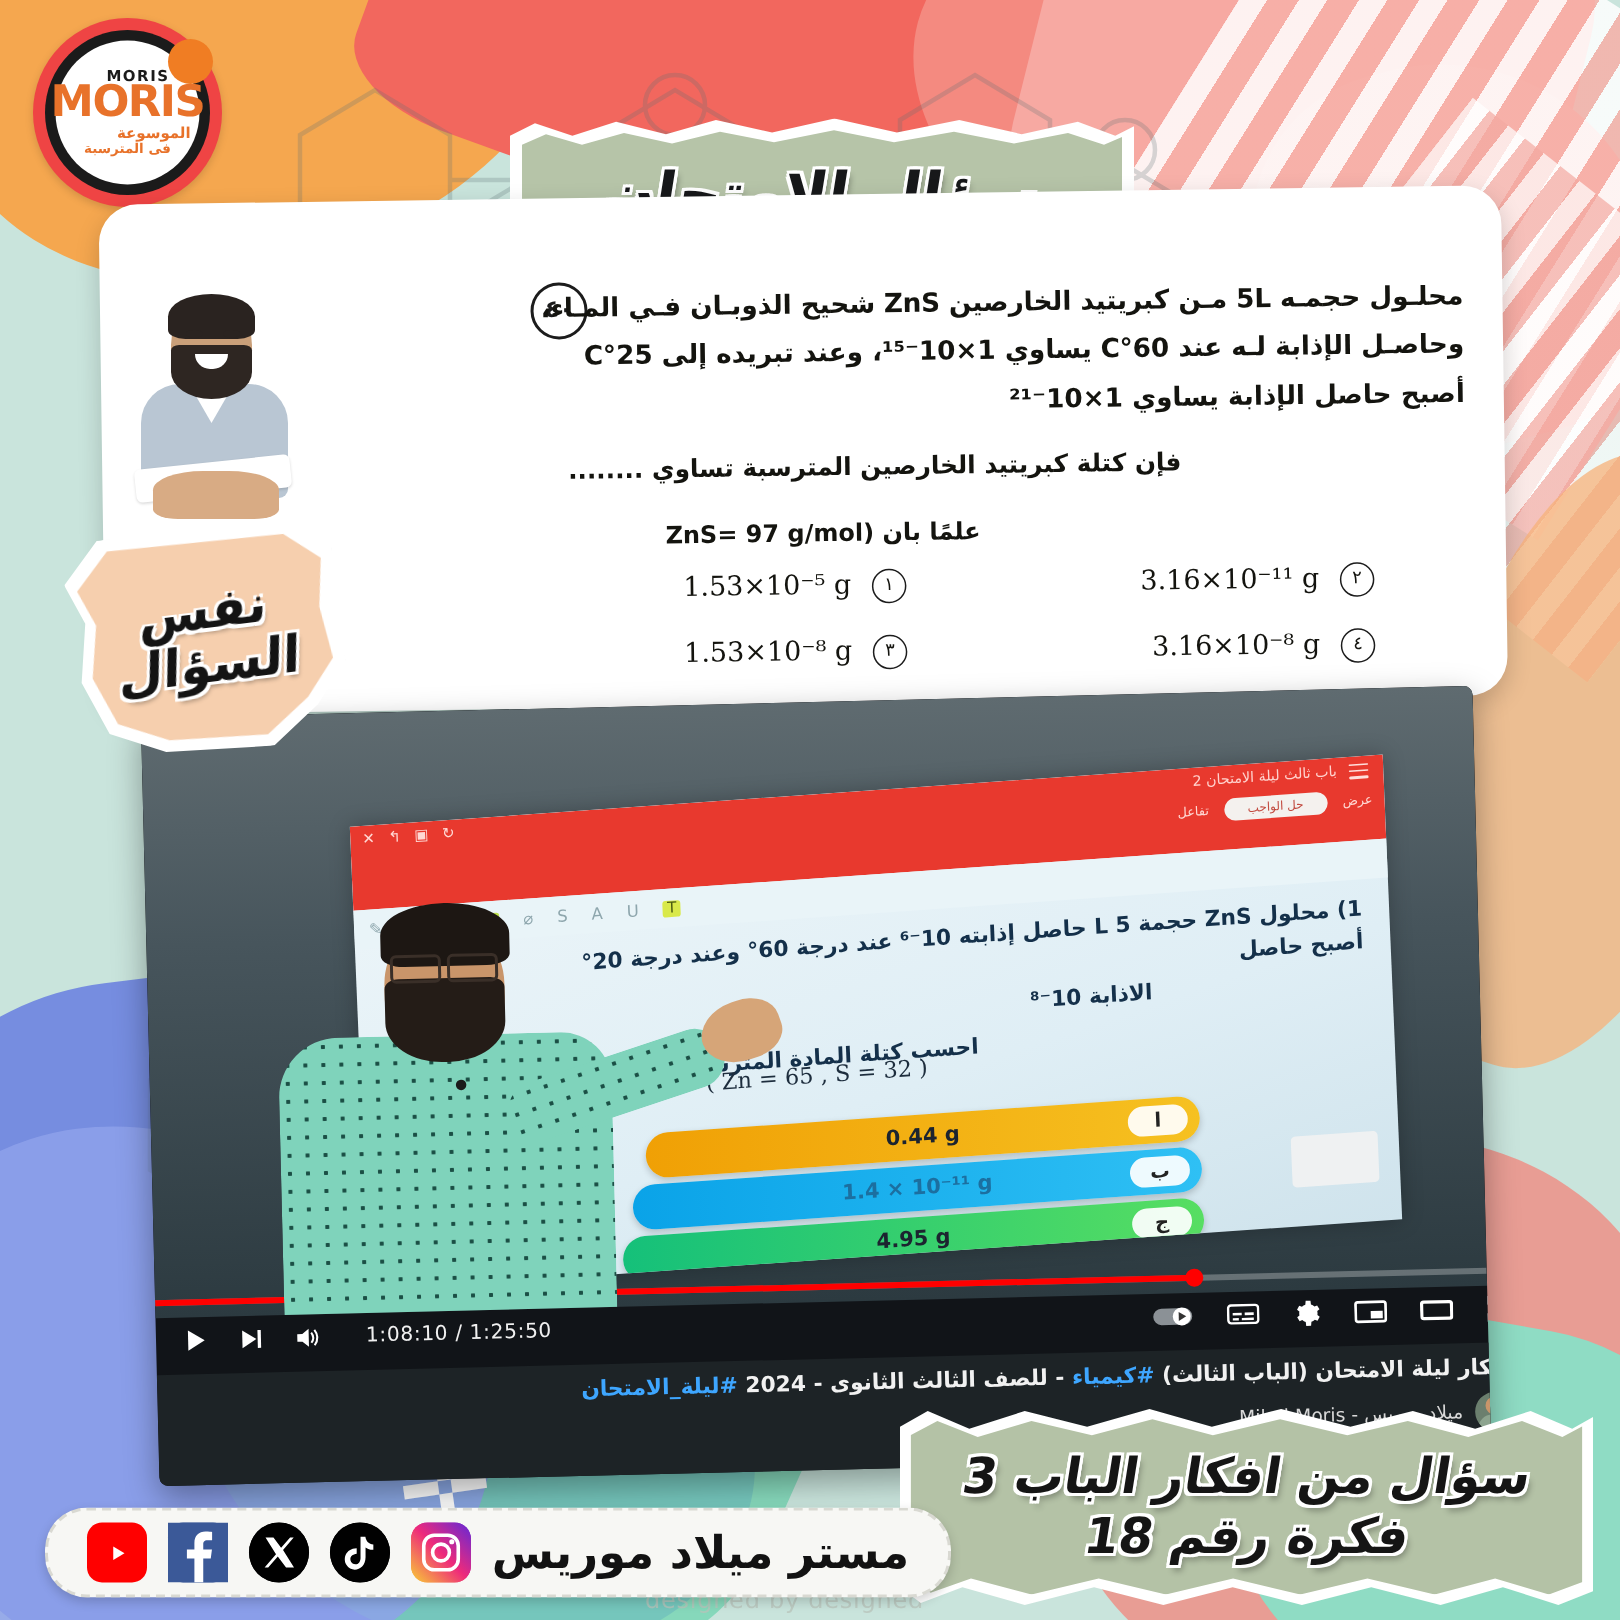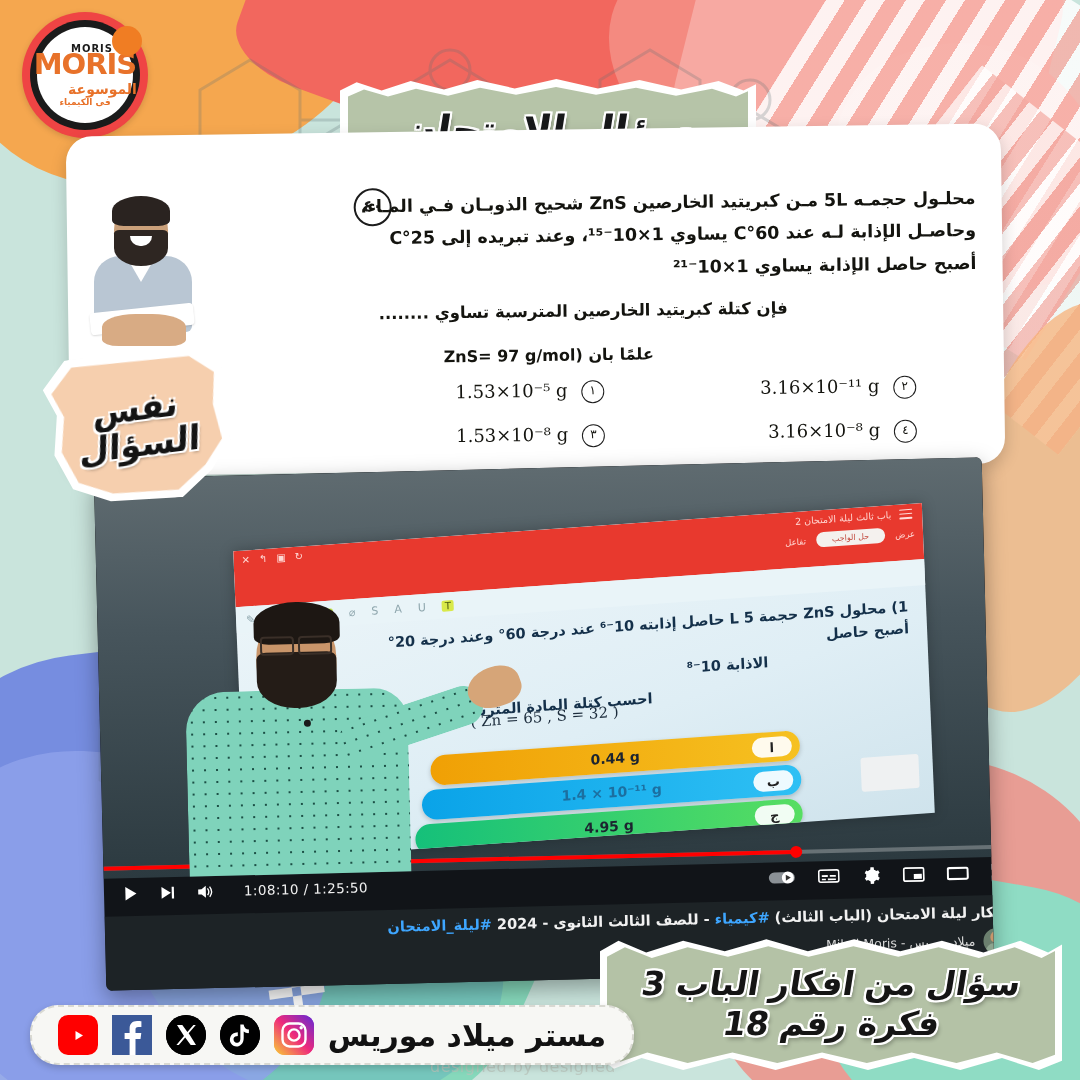--- a/index.html
+++ b/index.html
@@ -60,21 +60,21 @@
     background:#ef4444;border-radius:50%;box-shadow:0 2px 6px rgba(0,0,0,.15);}
   .logo-ring{position:absolute;left:8px;top:8px;width:110px;height:110px;
     border-radius:50%;background:#1b1b1b;}
   .logo-inner{position:absolute;left:15px;top:15px;width:96px;height:96px;
     border-radius:50%;background:#ffffff;display:flex;flex-direction:column;
     align-items:center;justify-content:center;}
   .logo-moris{font-size:10px;font-weight:bold;color:#1b1b1b;letter-spacing:1px;
     margin-left:14px;margin-bottom:-4px;}
   .logo-milad{font-size:29px;font-weight:bold;color:#e8722a;letter-spacing:-1px;
     line-height:1;}
-  .logo-ar1{font-size:14px;color:#e8722a;font-weight:bold;margin-top:2px;margin-left:35px;}
+  .logo-ar1{font-size:10px;color:#e8722a;font-weight:bold;margin-top:2px;margin-left:35px;}
   .logo-ar2{font-size:9px;color:#e8722a;font-weight:bold;}
   .logo-dot{position:absolute;right:6px;top:14px;width:30px;height:30px;
     border-radius:50%;background:#f07d23;}
 
   
   .ribbon{position:absolute;left:340px;top:78px;width:400px;height:88px;
     background:#ffffff;padding:8px;
     clip-path:polygon(0% 12%,4% 4%,10% 12%,17% 3%,25% 11%,33% 2%,42% 10%,52% 1%,
       62% 10%,72% 2%,82% 11%,91% 3%,97% 12%,100% 6%,100% 92%,95% 100%,88% 90%,
       79% 99%,70% 90%,60% 99%,50% 90%,40% 99%,30% 90%,20% 99%,11% 90%,4% 98%,0% 90%);
@@ -358,21 +358,21 @@
   </svg>
   <div class="plus-mark">✛</div>
   <div class="freepik">designed by    designed</div>
 
   <div class="logo">
     <div class="logo-ring"></div>
     <div class="logo-inner">
       <div class="logo-moris">MORIS</div>
       <div class="logo-milad">MORIS</div>
       <div class="logo-ar1">الموسوعة</div>
-      <div class="logo-ar2">فى الكيمياء</div>
+      <div class="logo-ar2">فى المترسبة</div>
     </div>
     <div class="logo-dot"></div>
   </div>
 
   <div class="ribbon">
     <div class="ribbon-inner">
       <span class="ribbon-text">سؤال الامتحان</span>
     </div>
   </div>
 

